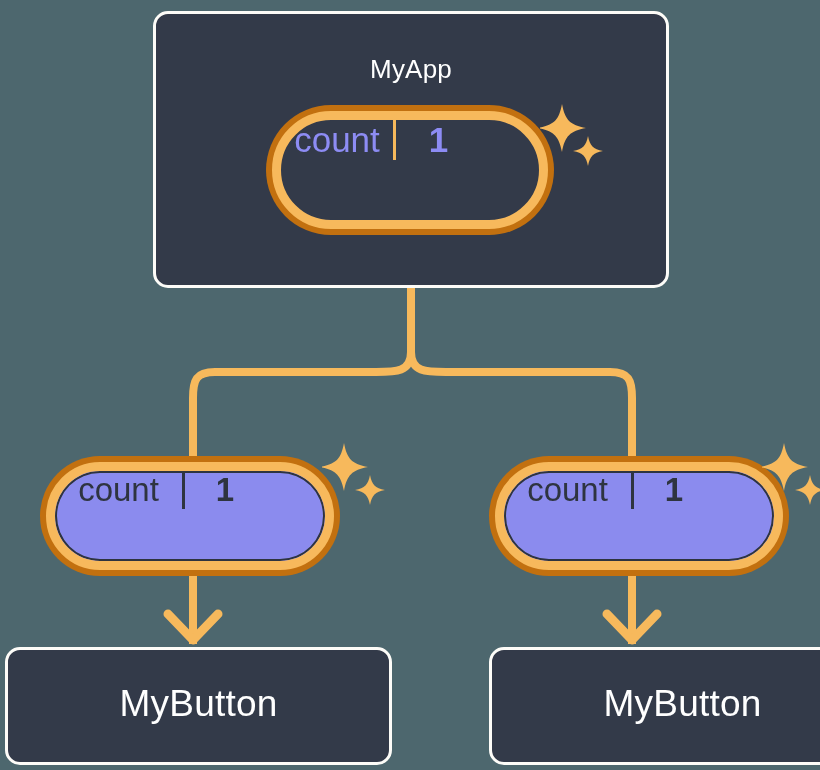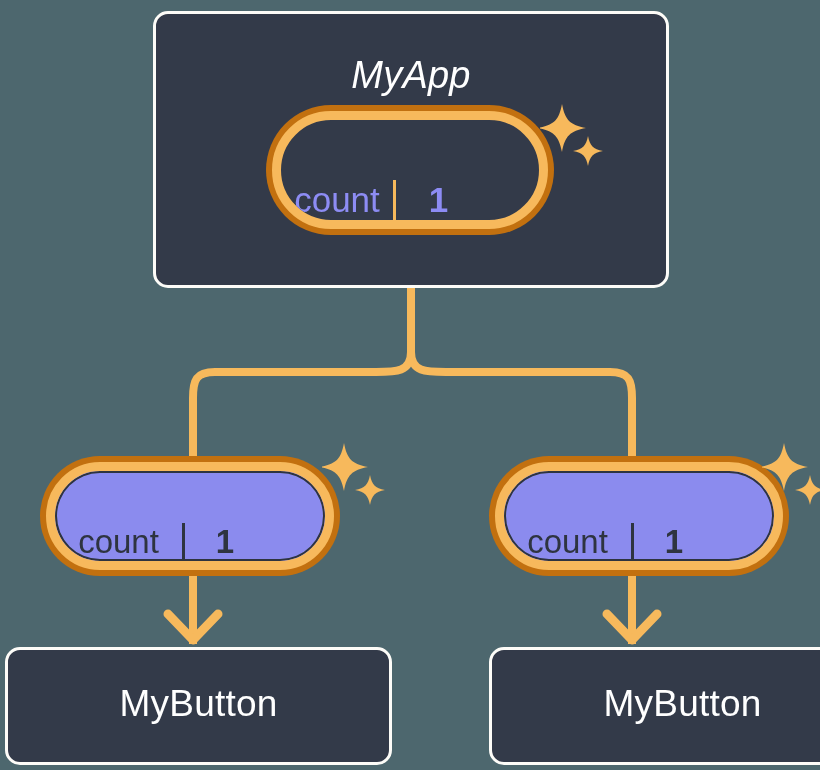--- a/index.html
+++ b/index.html
@@ -47,22 +47,21 @@
   }
 
   #card-myapp {
     left: 153px;
     top: 11px;
     width: 516px;
     height: 277px;
   }
   #card-myapp .card-title {
     top: 40px;
-    font-size: 38px;
-    font-style: italic;
+    font-size: 26px;
   }
 
   .card-mybutton {
     top: 647px;
     width: 387px;
     height: 118px;
   }
   #card-mybutton-left  { left: 5px; }
   #card-mybutton-right { left: 489px; }
   .card-mybutton .card-title {
@@ -80,21 +79,21 @@
     align-items: center;
     justify-content: center;
   }
   .pill-inner {
     box-sizing: border-box;
     width: 100%;
     height: 100%;
     border-radius: 999px;
     border: 9px solid #F7B95C;           
     display: flex;
-    align-items: flex-end;
+    align-items: flex-start;
     overflow: hidden;
   }
   .pill-cell {
     display: flex;
     align-items: center;
     justify-content: center;
     white-space: nowrap;
     box-sizing: border-box;
   }
   .pill-key { flex: 0 0 auto; }

